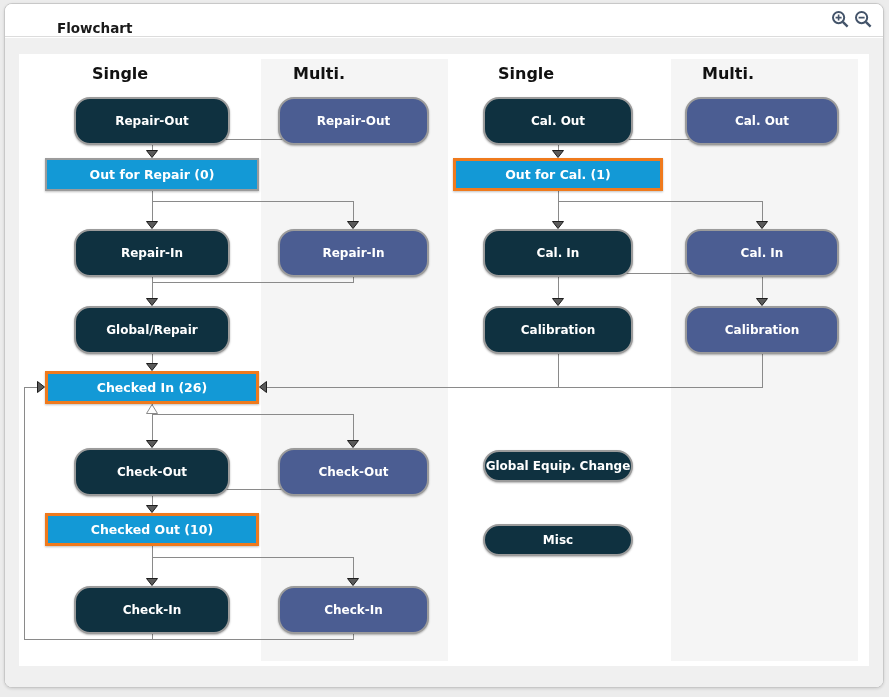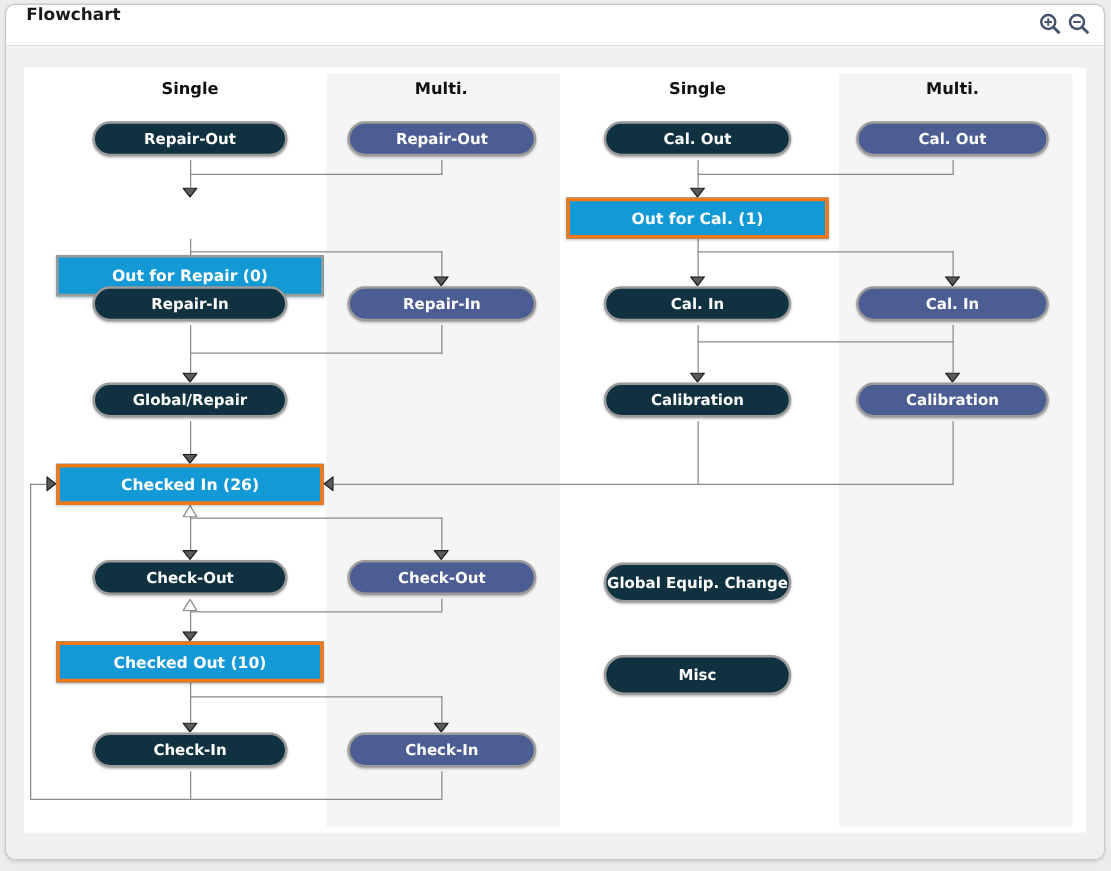--- a/index.html
+++ b/index.html
@@ -6,32 +6,32 @@
     --pill-dark:#0f3140; --pill-blue:#4b5d92; --status-blue:#1399d6;
     --highlight-orange:#ef7a1d; --line-gray:#8a8a8a; --band-gray:#f5f5f5;
     --border-gray:#9b9b9b;
   }
   *{margin:0;padding:0;box-sizing:border-box;}
   html,body{width:889px;height:697px;}
   body{background:#ececec;font-family:"DejaVu Sans","Liberation Sans",sans-serif;position:relative;overflow:hidden;}
   .card{position:absolute;left:4px;top:3px;width:880px;height:685px;background:#fff;
         border:1px solid #c8c8c8;border-radius:8px;box-shadow:0 1px 3px rgba(0,0,0,.12);overflow:hidden;}
   .titlebar{position:absolute;left:0;top:0;right:0;height:33px;background:#fff;
-        border-bottom:1px solid #dcdcdc;display:flex;align-items:flex-start;}
+        border-bottom:1px solid #dcdcdc;display:flex;align-items:flex-end;padding-left:36px;}
   .title{font-size:13.5px;font-weight:bold;color:#1a1a1a;padding-left:16px;}
   .zoom-tools{position:absolute;right:8px;top:5px;display:flex;gap:0px;}
   .zoom-btn{width:23px;height:23px;border:none;background:transparent;cursor:pointer;padding:0;}
   .content{position:absolute;left:0;top:34px;right:0;bottom:0;background:#f0f0f0;}
   .canvas{position:absolute;left:14px;top:16px;width:850px;height:612px;background:#fff;}
   .band{position:absolute;top:5px;height:602px;background:var(--band-gray);z-index:0;}
-  .col-header{position:absolute;width:120px;height:16px;text-align:center;font-size:13px;
+  .col-header{position:absolute;width:120px;height:16px;font-size:16px;
         font-weight:bold;color:#111;z-index:3;}
   .node{position:absolute;display:flex;align-items:center;justify-content:center;
         color:#fff;font-weight:bold;text-align:center;white-space:nowrap;z-index:3;cursor:pointer;}
-  .pill{height:28px;border-radius:16px;border:2px solid var(--border-gray);
+  .pill{height:48px;border-radius:16px;border:2px solid var(--border-gray);
         font-size:12px;box-shadow:0 1px 2px rgba(0,0,0,.3);}
   .pill.dark{background:var(--pill-dark);}
   .pill.blue{background:var(--pill-blue);}
   .status{height:33px;background:var(--status-blue);border:2px solid var(--border-gray);
         font-size:12.5px;box-shadow:0 1px 2px rgba(0,0,0,.25);}
   .status.hl{border:3px solid var(--highlight-orange);}
   .ln{position:absolute;background:var(--line-gray);z-index:1;}
   .arr{position:absolute;z-index:2;line-height:0;}
 </style>
 </head>
@@ -174,21 +174,21 @@
 
       <div class="arr" style="left:127px;top:350px;"><svg width="12" height="10">
             <polygon points="6,0.5 11.5,9.5 0.5,9.5" fill="#ffffff" stroke="#8a8a8a"></polygon>
           </svg></div>
       <div class="arr" style="left:127px;top:425px;"><svg width="12" height="10">
             <polygon points="6,0.5 11.5,9.5 0.5,9.5" fill="#ffffff" stroke="#8a8a8a"></polygon>
           </svg></div>
 
       <div class="node pill dark" style="left:55px;top:43px;width:156px;">Repair-Out</div>
       <div class="node pill blue" style="left:259px;top:43px;width:151px;">Repair-Out</div>
-      <div class="node status" style="left:26px;top:104px;width:214px;margin-top:46px;">Out for Repair (0)</div>
+      <div class="node status" style="left:26px;top:104px;width:214px;">Out for Repair (0)</div>
       <div class="node pill dark" style="left:55px;top:175px;width:156px;">Repair-In</div>
       <div class="node pill blue" style="left:259px;top:175px;width:151px;">Repair-In</div>
       <div class="node pill dark" style="left:55px;top:252px;width:156px;">Global/Repair</div>
       <div class="node status hl" style="left:26px;top:317px;width:214px;">Checked In (26)</div>
       <div class="node pill dark" style="left:55px;top:394px;width:156px;">Check-Out</div>
       <div class="node pill blue" style="left:259px;top:394px;width:151px;">Check-Out</div>
       <div class="node status hl" style="left:26px;top:459px;width:214px;">Checked Out (10)</div>
       <div class="node pill dark" style="left:55px;top:532px;width:156px;">Check-In</div>
       <div class="node pill blue" style="left:259px;top:532px;width:151px;">Check-In</div>
 

